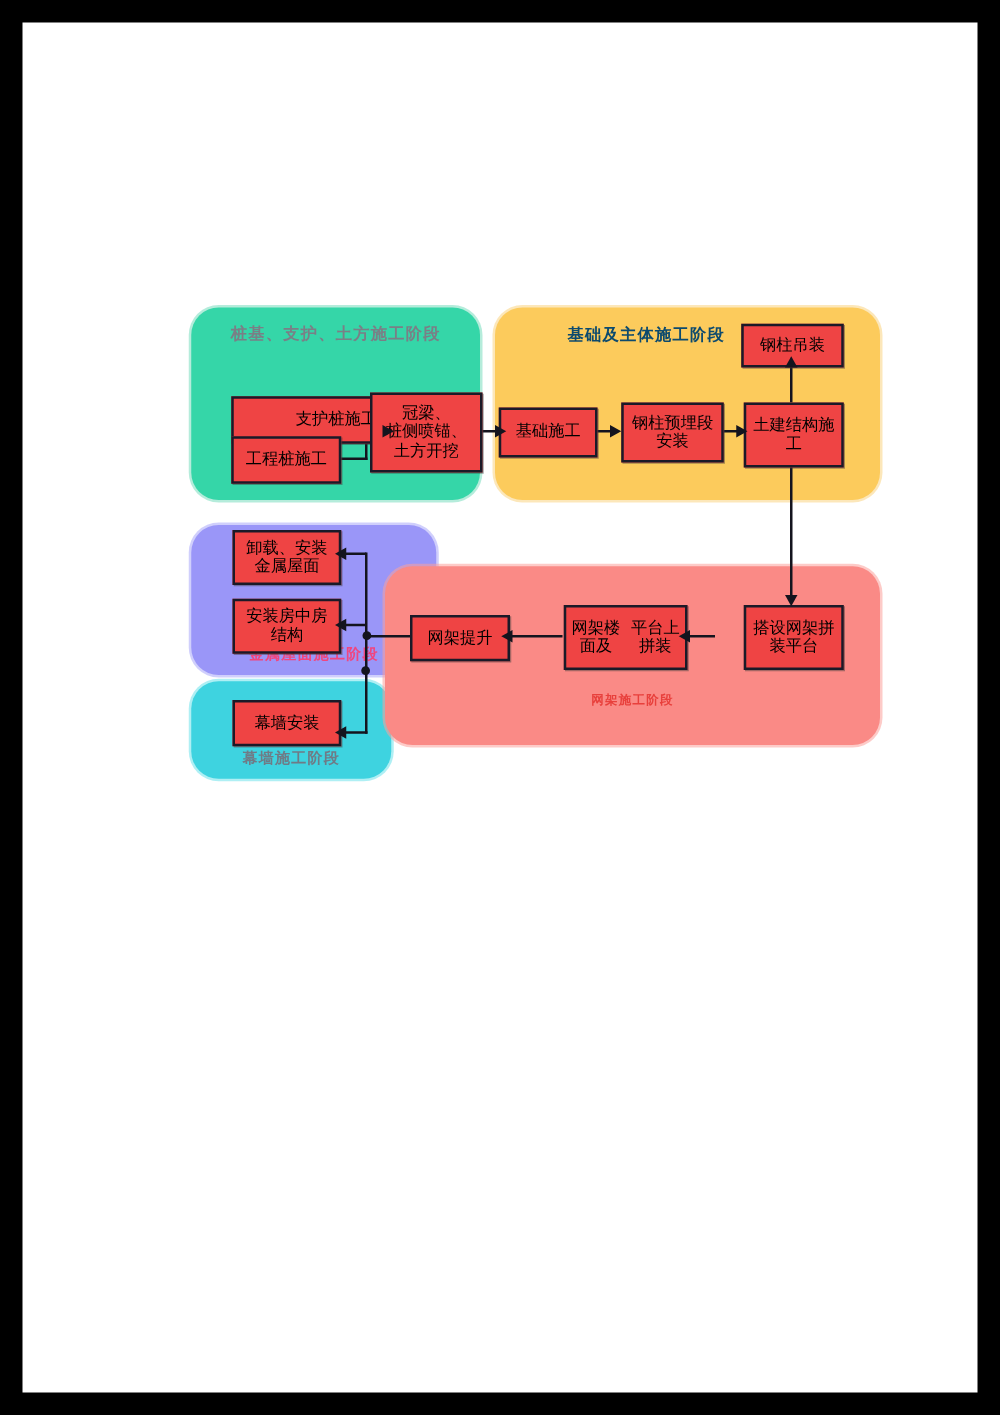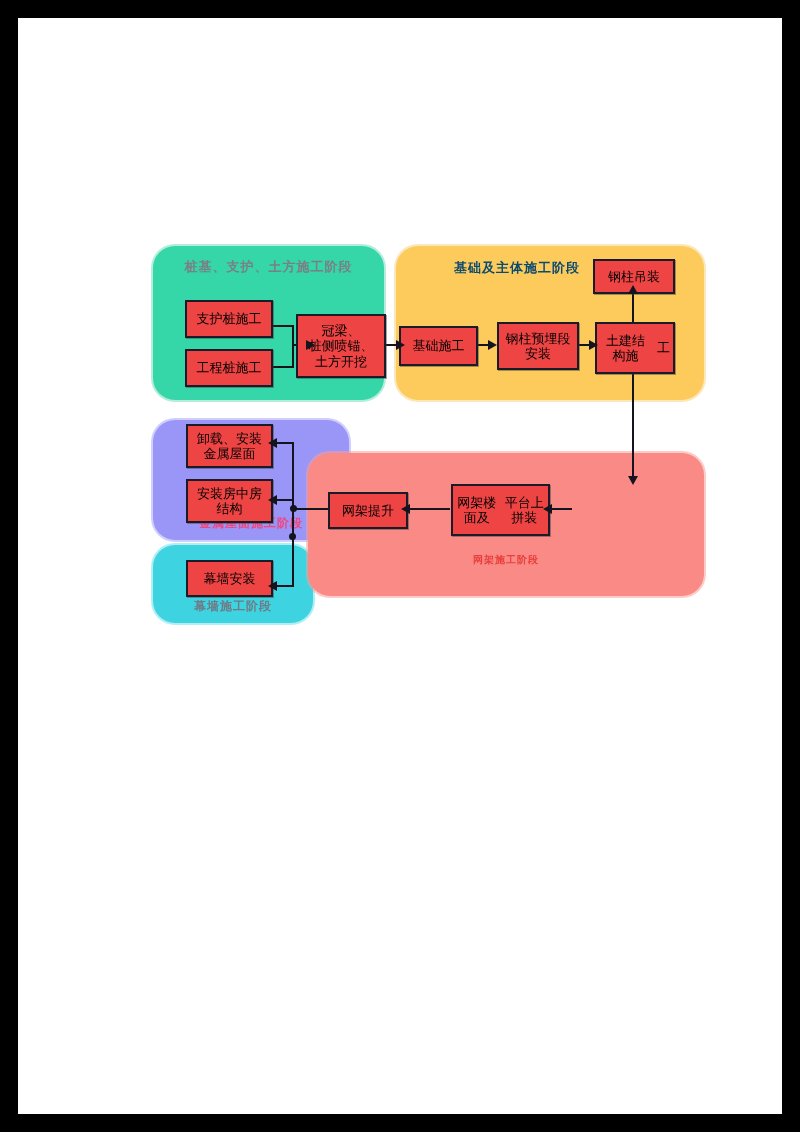--- a/index.html
+++ b/index.html
@@ -124,21 +124,21 @@
 
     <div class="ln lh" style="left:258px;top:424px;width:17px;"></div>
     <div class="arr arr-l" style="left:250px;top:420px;"></div>
 
     <div class="ln lh" style="left:258px;top:481px;width:17px;"></div>
     <div class="arr arr-l" style="left:250px;top:477px;"></div>
 
     <div class="ln lh" style="left:258px;top:567px;width:18px;"></div>
     <div class="arr arr-l" style="left:250px;top:563px;"></div>
 
-    <div class="box" style="left:167px;top:282px;width:84px;height:34px;">
+    <div class="box" style="left:167px;top:299px;width:84px;height:34px;padding-left:40px;">
       <span>支护桩施工</span>
     </div>
 
     <div class="box" style="left:167px;top:331px;width:84px;height:34px;">
       <span>工程桩施工</span>
     </div>
 
     <div class="box" style="left:278px;top:296px;width:86px;height:60px;flex-direction:column;">
       <span>冠梁、</span>
       <span>桩侧喷锚、</span>
@@ -151,25 +151,29 @@
 
     <div class="box" style="left:381px;top:308px;width:75px;height:36px;">
       <span>基础施工</span>
     </div>
 
     <div class="box" style="left:479px;top:304px;width:78px;height:44px;flex-direction:column;">
       <span>钢柱预埋段</span>
       <span>安装</span>
     </div>
 
-    <div class="box" style="left:577px;top:304px;width:76px;height:48px;flex-direction:row;">
+    <div class="box" style="left:577px;top:304px;width:76px;height:48px;flex-direction:column;">
       <span>土建结构施</span>
       <span>工</span>
     </div>
 
+    <div class="box" style="left:577px;top:466px;width:76px;height:48px;flex-direction:column;">
+      <span>搭设网架拼</span>
+      <span>装平台</span>
+    </div>
 
     <div class="box" style="left:433px;top:466px;width:95px;height:48px;">
       <span>网架楼面及</span>
       <span>平台上拼装</span>
     </div>
 
     <div class="box" style="left:310px;top:474px;width:76px;height:33px;">
       <span>网架提升</span>
     </div>
 

